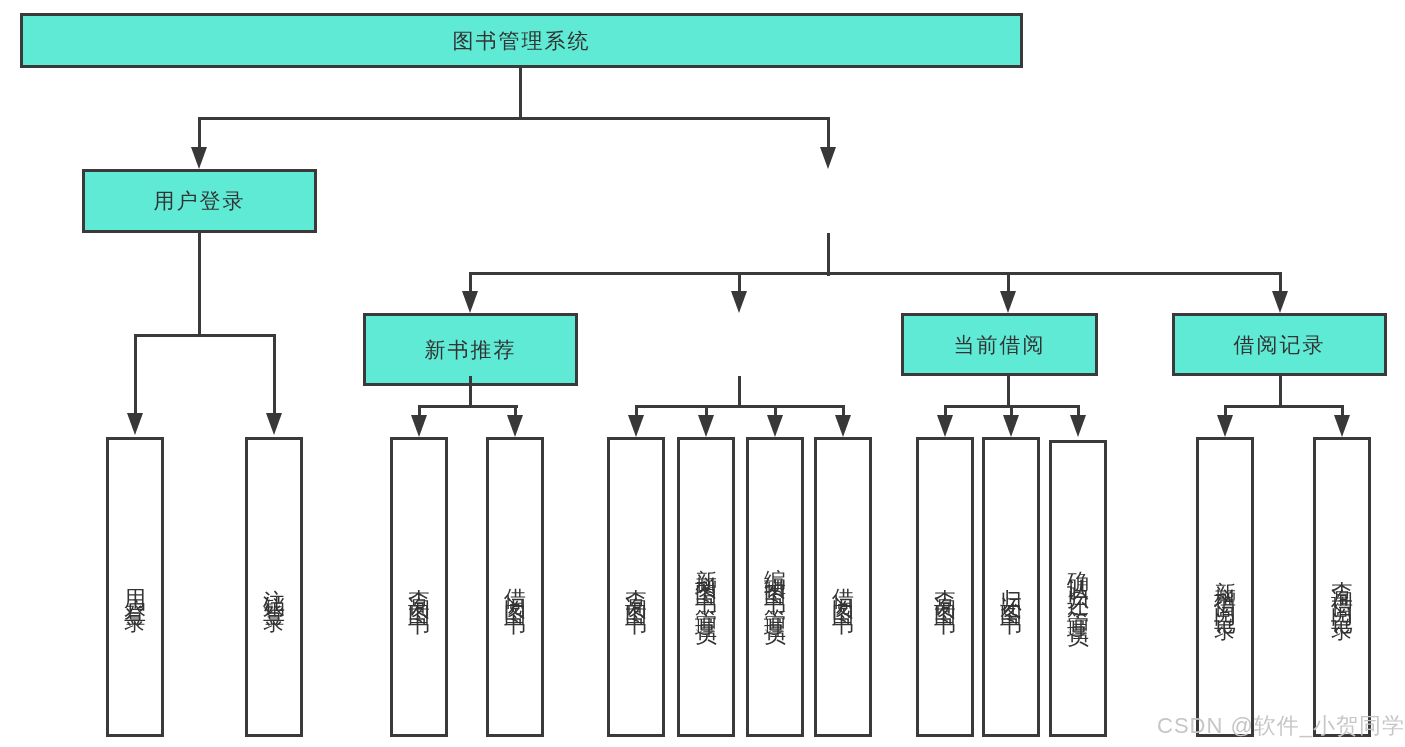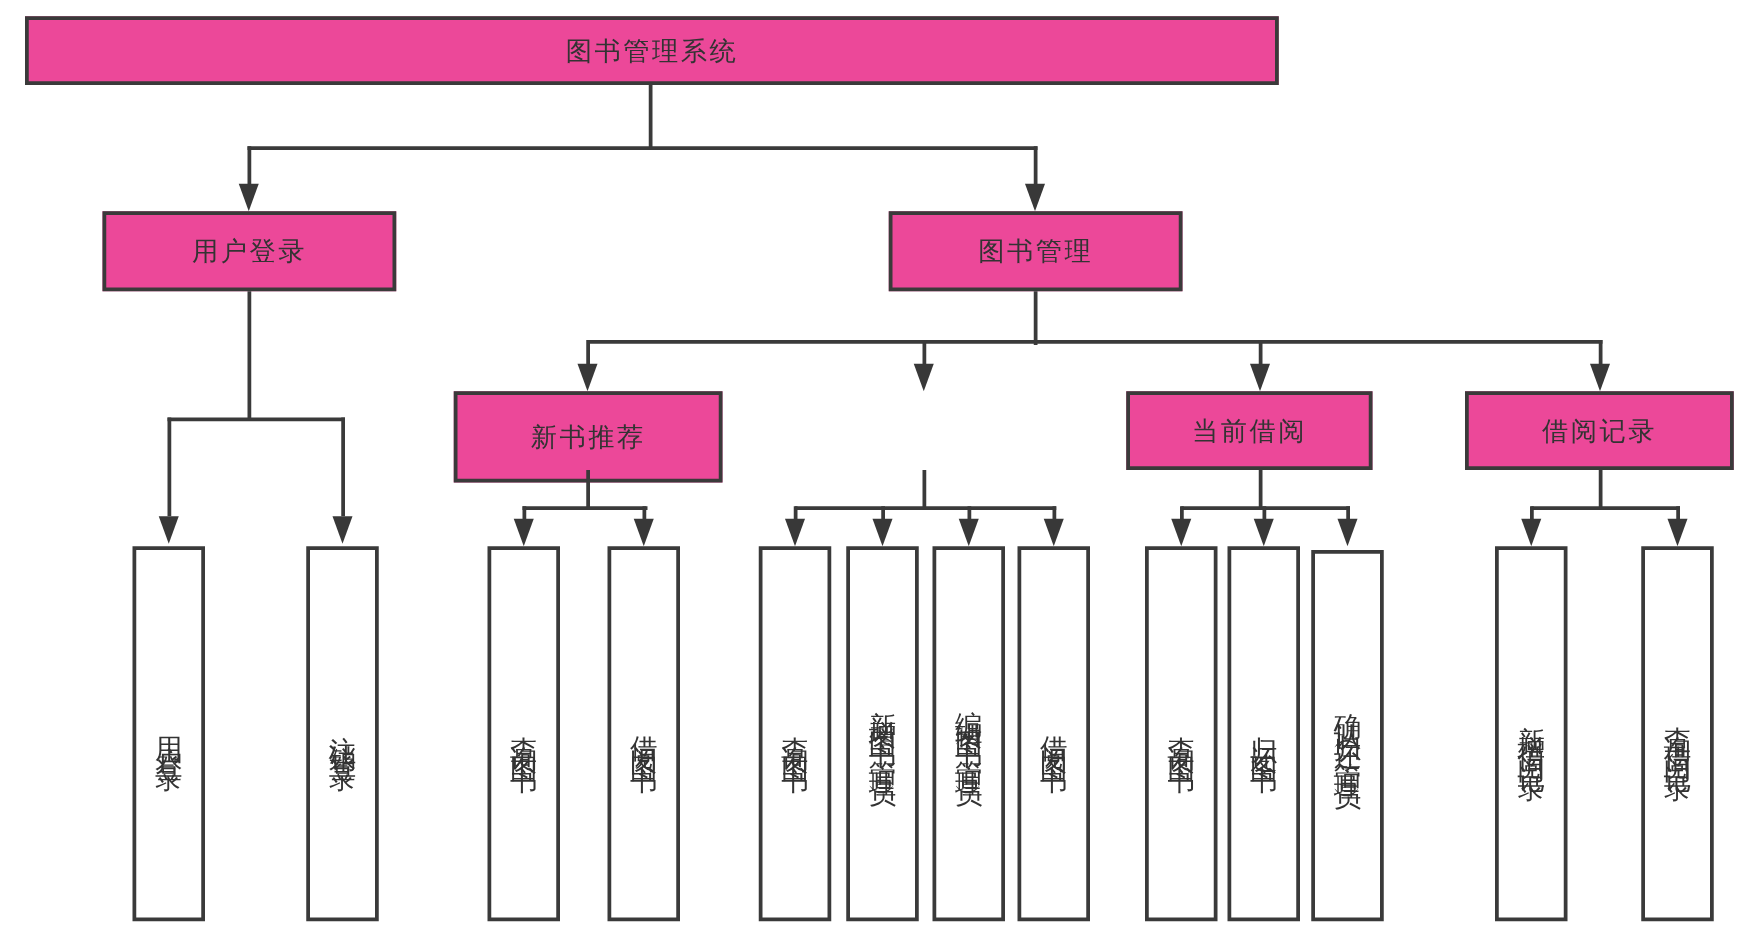--- a/index.html
+++ b/index.html
@@ -1,21 +1,21 @@
 <!DOCTYPE html>
 <html><head>
 <meta charset="utf-8">
 <style>
   html,body{margin:0;padding:0;background:#ffffff;}
   .canvas{
     position:relative;width:1405px;height:747px;background:#ffffff;overflow:hidden;
     font-family:"Liberation Sans","DejaVu Sans",sans-serif;color:#333333;
   }
   .hbox{
-    position:absolute;box-sizing:border-box;border:3px solid #3a3a3a;background:#ec4899;
+    position:absolute;box-sizing:border-box;border:3px solid #3a3a3a;background:#5eead4;
     display:flex;align-items:center;justify-content:center;
     font-size:21px;letter-spacing:2px;color:#333333;
   }
   .vbox{
     position:absolute;box-sizing:border-box;border:3px solid #3a3a3a;background:#ffffff;
     display:flex;align-items:center;justify-content:center;
   }
   .vbox span{
     writing-mode:vertical-rl;text-orientation:mixed;
     font-size:22px;letter-spacing:8px;line-height:1;color:#333333;white-space:nowrap;
@@ -42,23 +42,20 @@
 
   <div class="line" style="left:519px;top:68px;width:3px;height:51px"></div>
   <div class="line" style="left:198px;top:117px;width:632px;height:3px"></div>
   <div class="line" style="left:198px;top:117px;width:3px;height:32px"></div>
   <div class="arrow" style="left:191px;top:147px"></div>
   <div class="line" style="left:827px;top:117px;width:3px;height:32px"></div>
   <div class="arrow" style="left:820px;top:147px"></div>
 
   <div class="hbox" style="left:82px;top:169px;width:235px;height:64px">
     <span>用户登录</span>
-  </div>
-  <div class="hbox" style="left:711px;top:169px;width:235px;height:64px">
-    <span>图书管理</span>
   </div>
 
   <div class="line" style="left:198px;top:233px;width:3px;height:103px"></div>
   <div class="line" style="left:134px;top:334px;width:142px;height:3px"></div>
   <div class="line" style="left:134px;top:334px;width:3px;height:79px"></div>
   <div class="arrow" style="left:127px;top:413px"></div>
   <div class="line" style="left:273px;top:334px;width:3px;height:79px"></div>
   <div class="arrow" style="left:266px;top:413px"></div>
 
   <div class="line" style="left:827px;top:233px;width:3px;height:43px"></div>
@@ -153,14 +150,15 @@
     <span>确认归还（管理员）</span>
   </div>
 
   <div class="vbox" style="left:1196px;top:437px;width:58px;height:300px">
     <span>新增借阅记录</span>
   </div>
   <div class="vbox" style="left:1313px;top:437px;width:58px;height:300px">
     <span>查询借阅记录</span>
   </div>
 
+  <div class="watermark">CSDN @软件_小贺同学</div>
 
 </div>
 
 </body></html>

